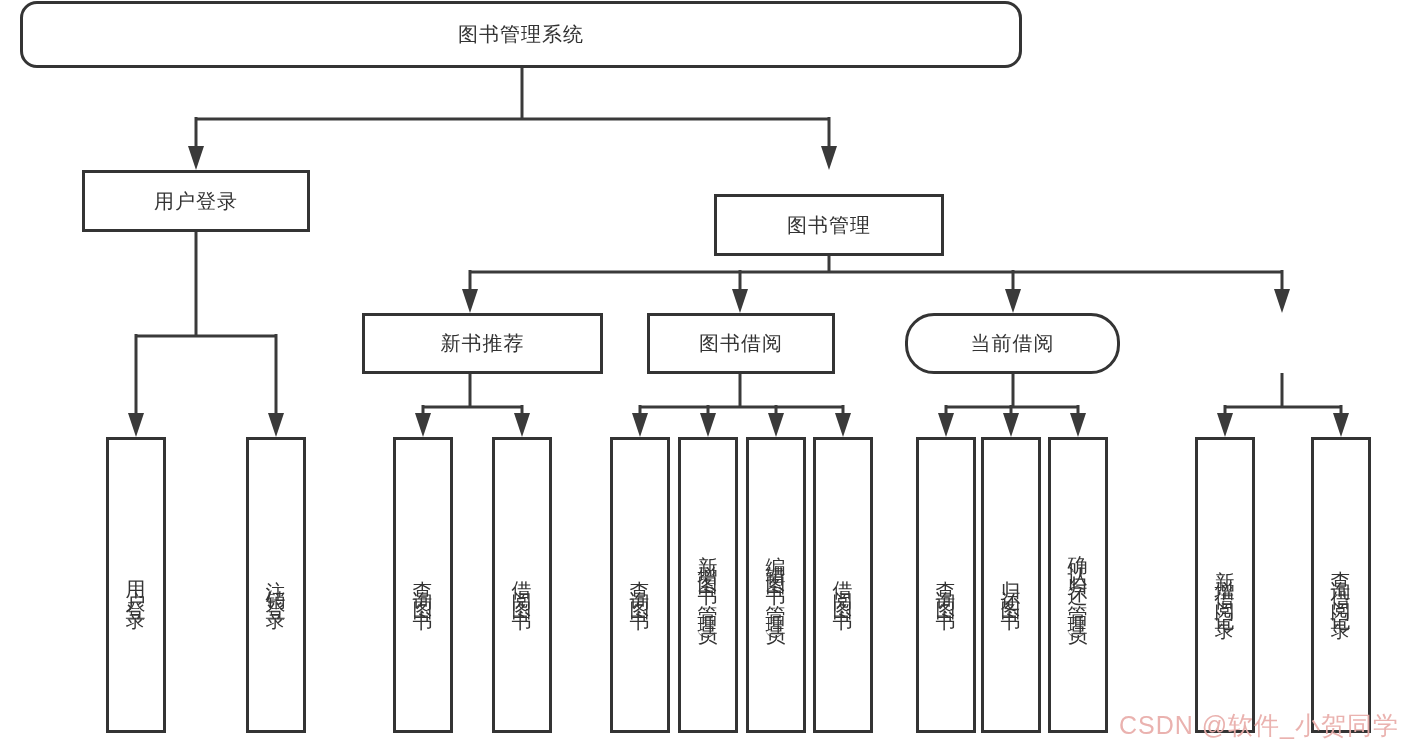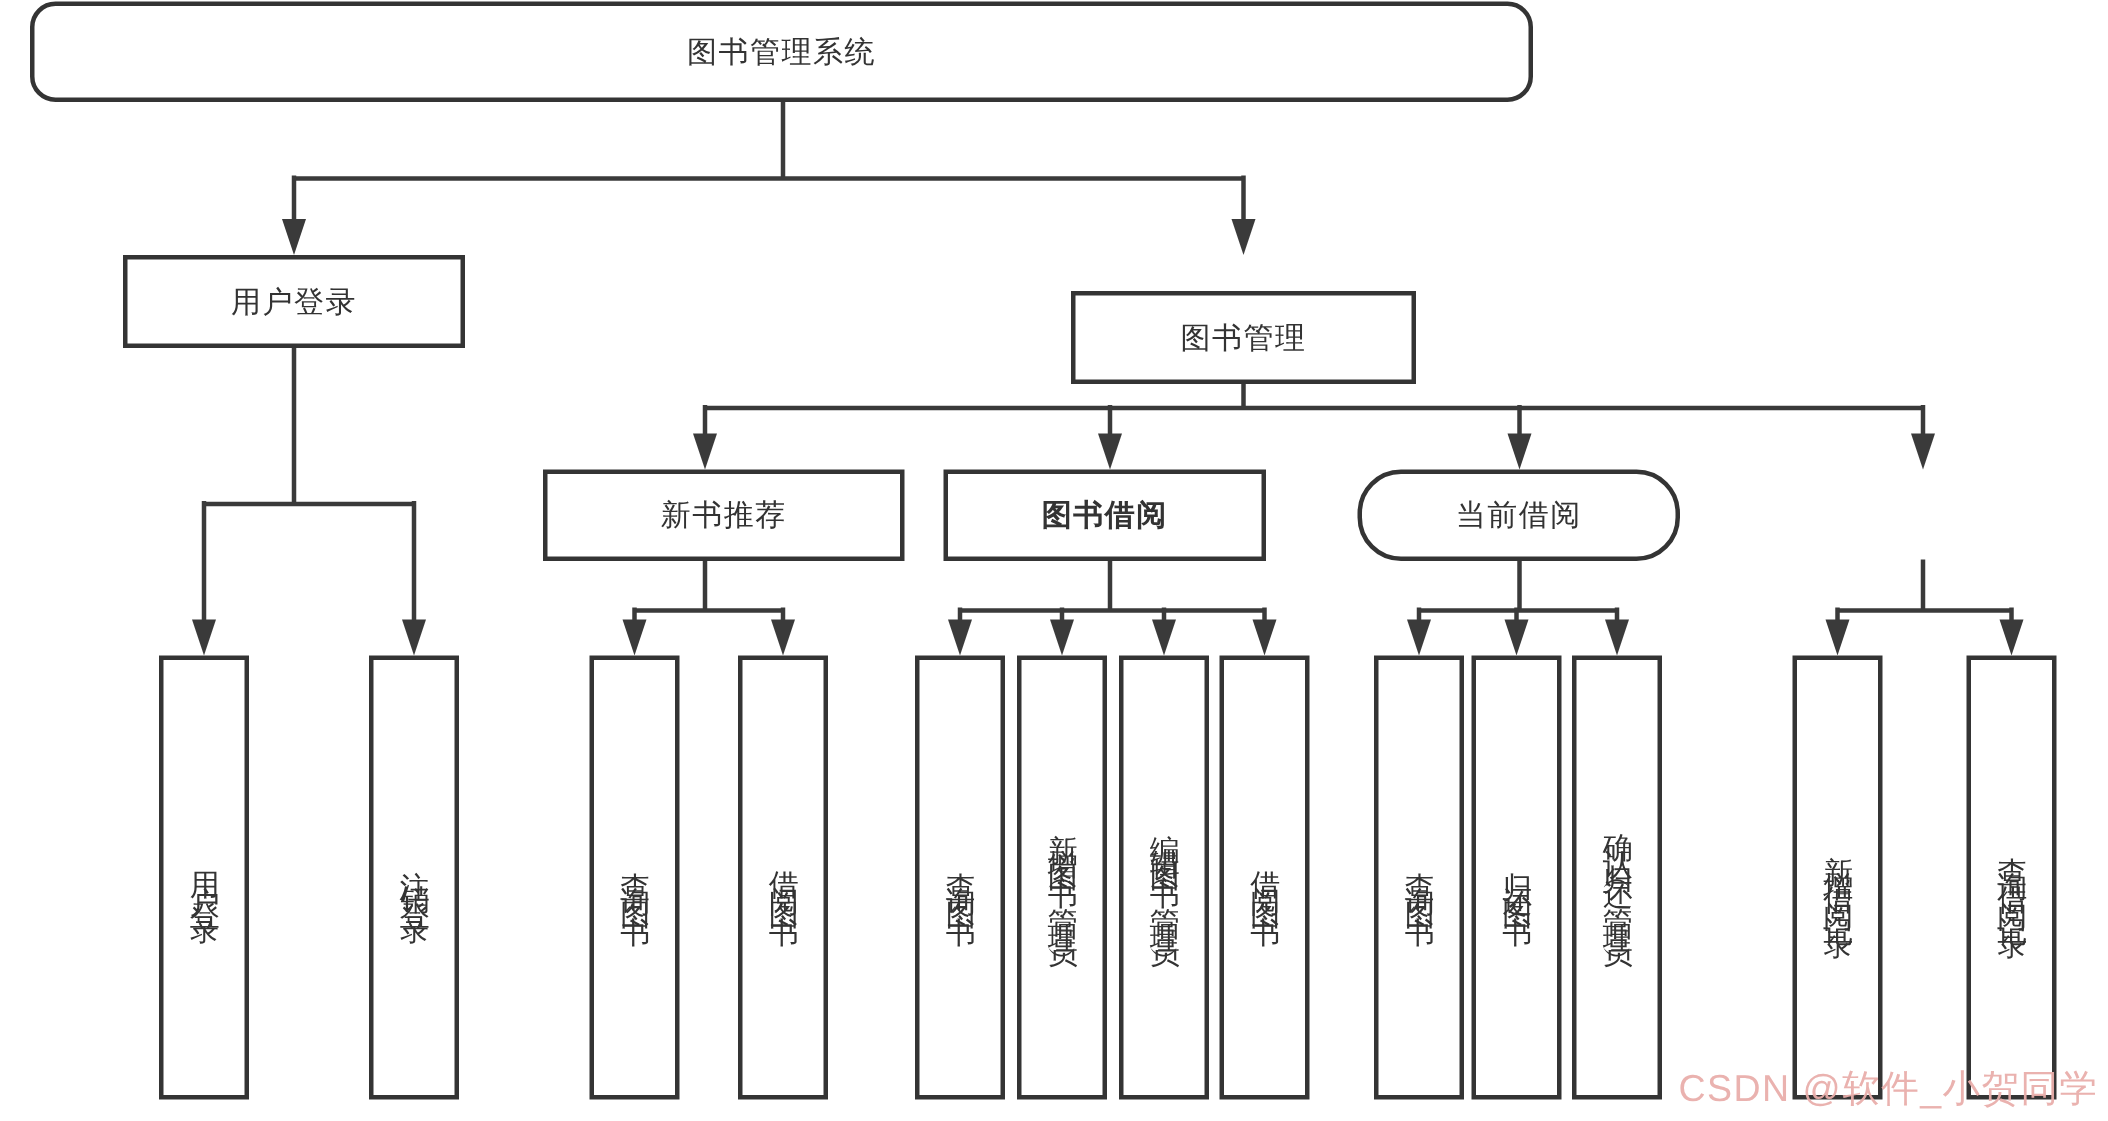--- a/index.html
+++ b/index.html
@@ -133,21 +133,21 @@
   <div class="node" style="left:82px; top:170px; width:228px; height:62px;">
     <span class="hlabel">用户登录</span>
   </div>
   <div class="node" style="left:714px; top:170px; width:230px; height:62px;margin-top:24px;">
     <span class="hlabel">图书管理</span>
   </div>
 
   <div class="node" style="left:362px; top:313px; width:241px; height:61px;">
     <span class="hlabel">新书推荐</span>
   </div>
-  <div class="node" style="left:629px; top:313px; width:215px; height:61px;font-weight:bold;">
+  <div class="node" style="left:647px; top:313px; width:188px; height:61px;">
     <span class="hlabel">图书借阅</span>
   </div>
   <div class="node" style="left:905px; top:313px; width:215px; height:61px;border-radius:29px;">
     <span class="hlabel">当前借阅</span>
   </div>
 
   <div class="node leaf" style="left:106px; top:437px; width:60px; height:296px;">
     <span class="vlabel">用户登录</span>
   </div>
   <div class="node leaf" style="left:246px; top:437px; width:60px; height:296px;">

